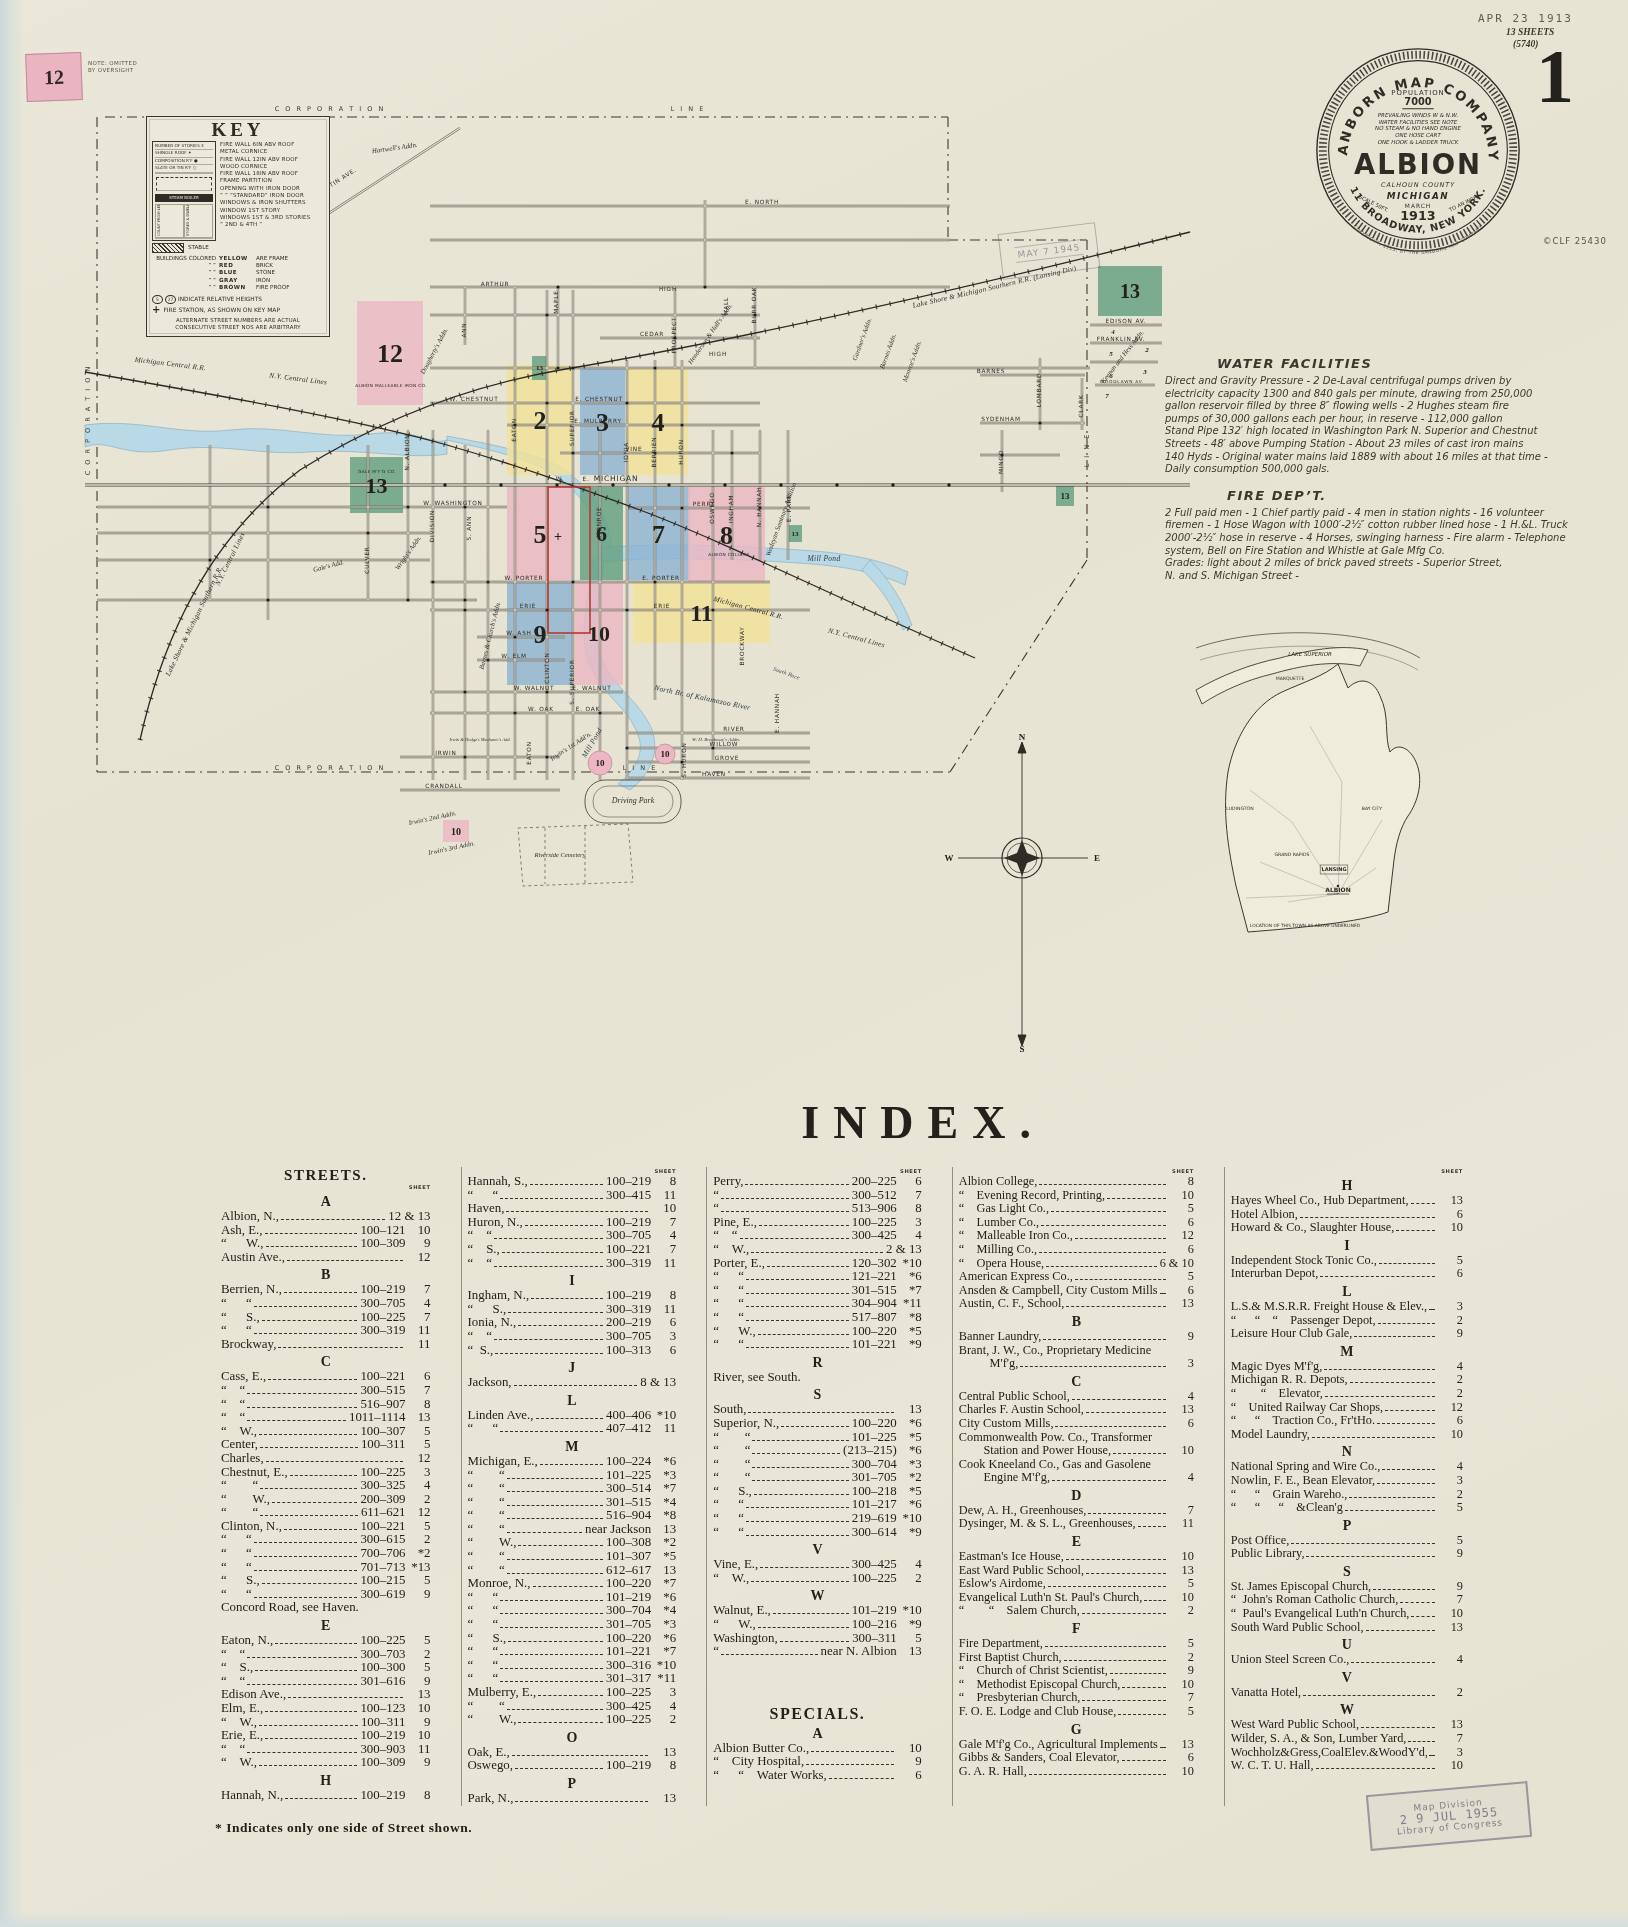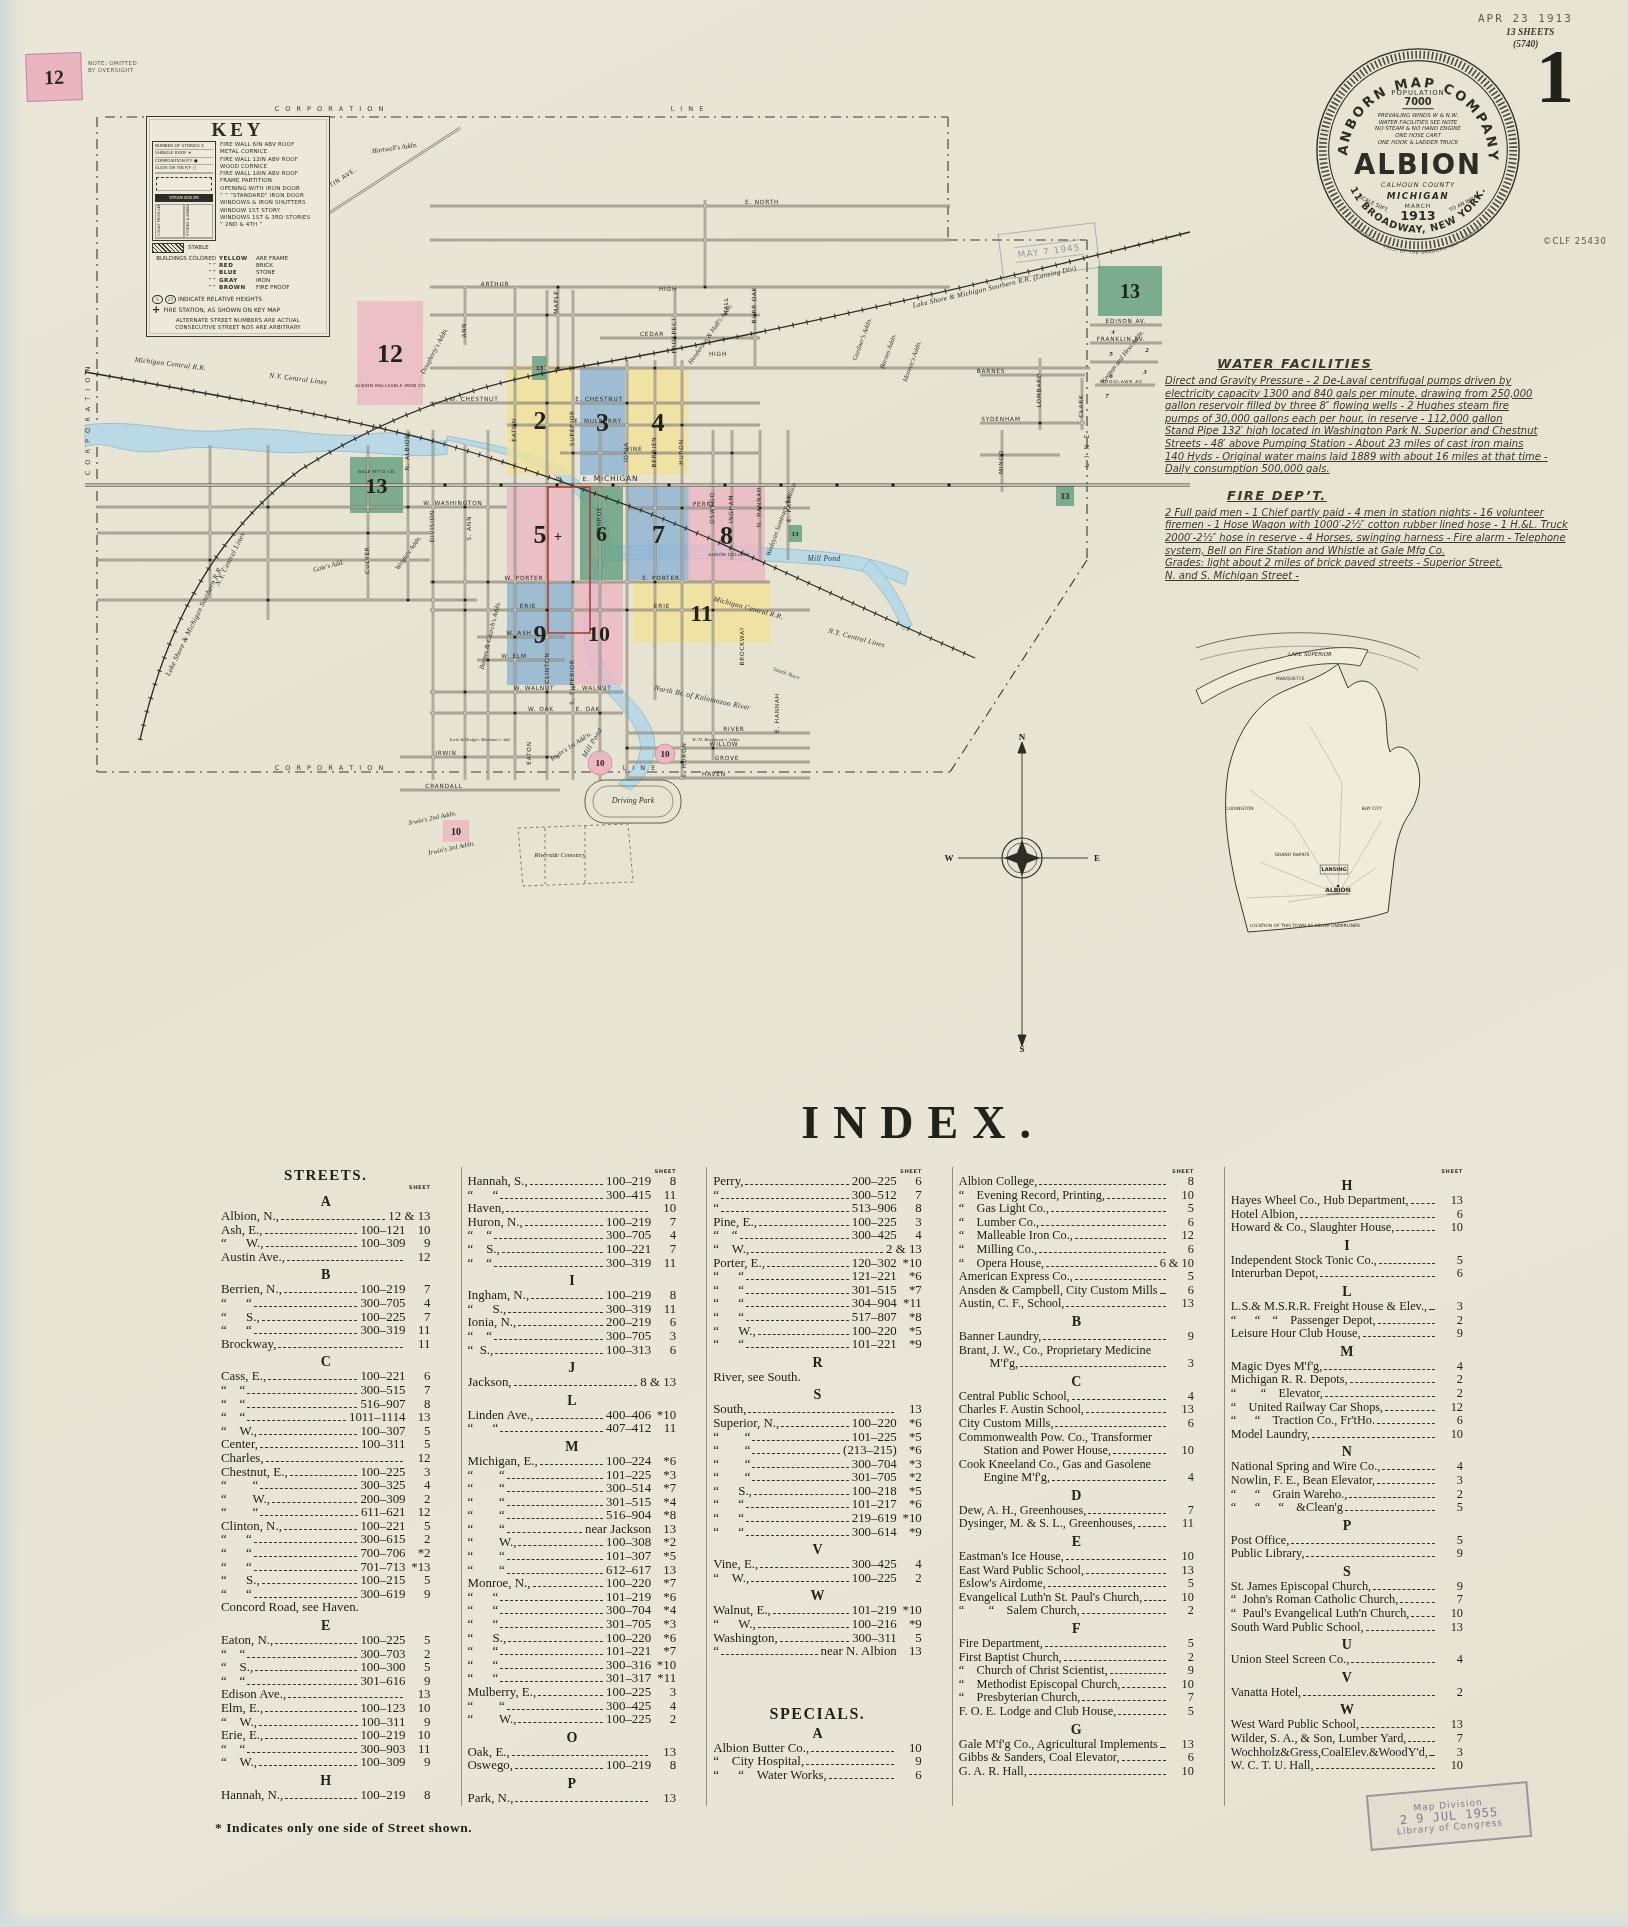--- a/index.html
+++ b/index.html
@@ -64,21 +64,21 @@
   .clf{position:absolute;left:1543px;top:236px;font-size:8.5px;letter-spacing:1px;color:#55524a;}
 
   
   .stamp-faint{position:absolute;left:1000px;top:228px;width:96px;height:44px;transform:rotate(-7deg);
         border:1px solid rgba(85,85,110,.4);color:rgba(85,85,110,.55);display:flex;flex-direction:column;
         align-items:center;justify-content:center;gap:2px;z-index:2;}
   .stamp-faint .rule{width:70%;border-top:1px solid rgba(85,85,110,.35);}
   .stamp-faint .txt{font-size:9px;letter-spacing:1px;}
 
   
-  .notes{position:absolute;left:1165px;top:356px;width:330px;z-index:2;color:#3b382d;text-decoration:underline;}
+  .notes{position:absolute;left:1165px;top:356px;width:330px;z-index:2;color:#3b382d;}
   .note-title{font-family:"DejaVu Sans",sans-serif;font-style:italic;font-weight:bold;
         font-size:13px;letter-spacing:1.5px;margin:0 0 4px 52px;}
   .note-title.fire{margin:12px 0 4px 62px;}
   .note-lines div{font-style:italic;font-size:10px;line-height:12.6px;white-space:nowrap;}
 
   
   .stamp-lib{position:absolute;left:1368px;top:1788px;width:158px;height:52px;transform:rotate(-5deg);
         border:2px double rgba(110,100,125,.6);color:rgba(110,100,125,.8);display:flex;flex-direction:column;
         align-items:center;justify-content:center;z-index:2;background:rgba(150,140,160,.07);}
   .stamp-lib div{font-size:9px;line-height:11px;letter-spacing:1px;}
@@ -1436,21 +1436,21 @@
             <span class="n">L.S.&amp; M.S.R.R. Freight House &amp; Elev.,</span>
             <span class="lead"></span>
             <span class="sh">3</span>
           </div>
           <div class="entry">
             <span class="n">“   “  “  Passenger Depot,</span>
             <span class="lead"></span>
             <span class="sh">2</span>
           </div>
           <div class="entry">
-            <span class="n">Leisure Hour Club House,</span>
+            <span class="n">Leisure Hour Club Gale,</span>
             <span class="lead"></span>
             <span class="sh">9</span>
           </div>
           <div class="letter">M</div>
           <div class="entry">
             <span class="n">Magic Dyes M'f'g,</span>
             <span class="lead"></span>
             <span class="sh">4</span>
           </div>
           <div class="entry">

